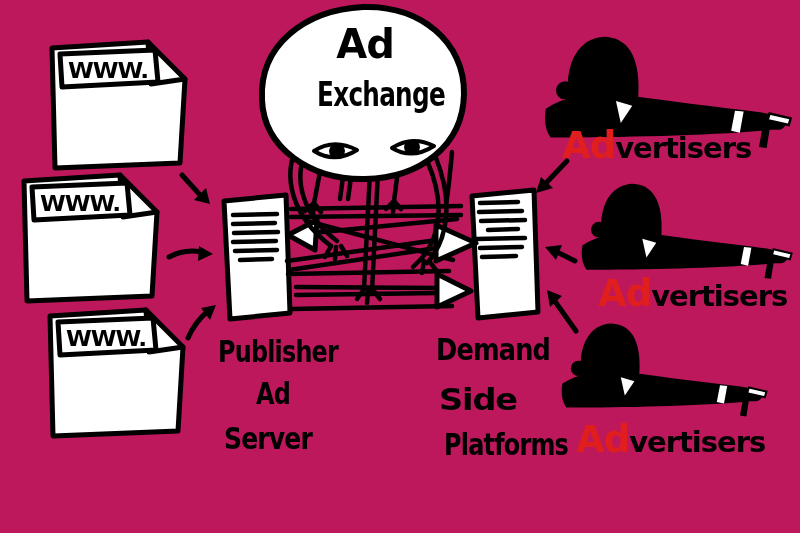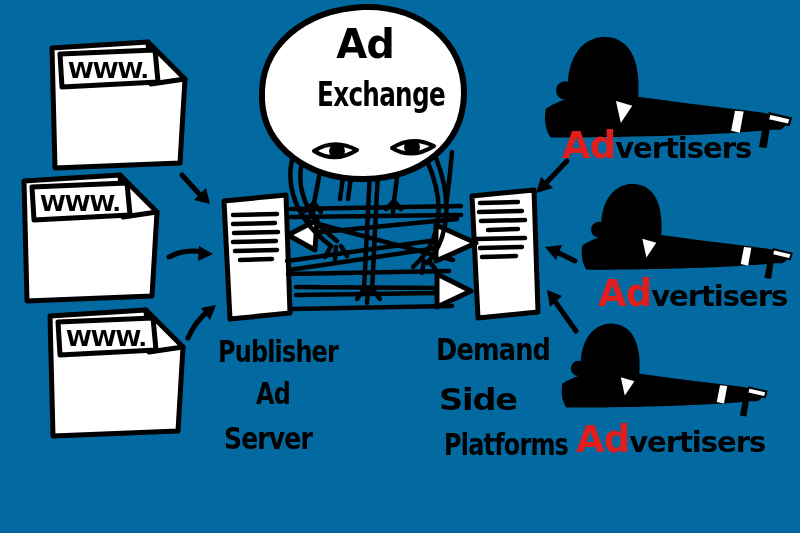--- a/index.html
+++ b/index.html
@@ -1,16 +1,16 @@
 <!DOCTYPE html>
 <html><head>
 <meta charset="utf-8">
 <style>
   html,body{margin:0;padding:0;background:#fff;}
-  .stage{position:relative;width:800px;height:533px;background:#0369a1;overflow:hidden;
+  .stage{position:relative;width:800px;height:533px;background:#be185d;overflow:hidden;
          font-family:"DejaVu Sans", sans-serif;}
   svg{display:block;}
   .ink{stroke:#000;fill:none;stroke-linecap:round;stroke-linejoin:round;}
   .fillw{fill:#fff;stroke:#000;stroke-linejoin:round;}
   .solid{fill:#000;stroke:none;}
   .hand{font-family:"DejaVu Sans", sans-serif;font-weight:bold;fill:#000;letter-spacing:-1px;}
   .red{fill:#e01e1e;}
   .big{font-size:37px;}
   .rest{font-size:29px;}
   .lbl{font-size:30px;}

